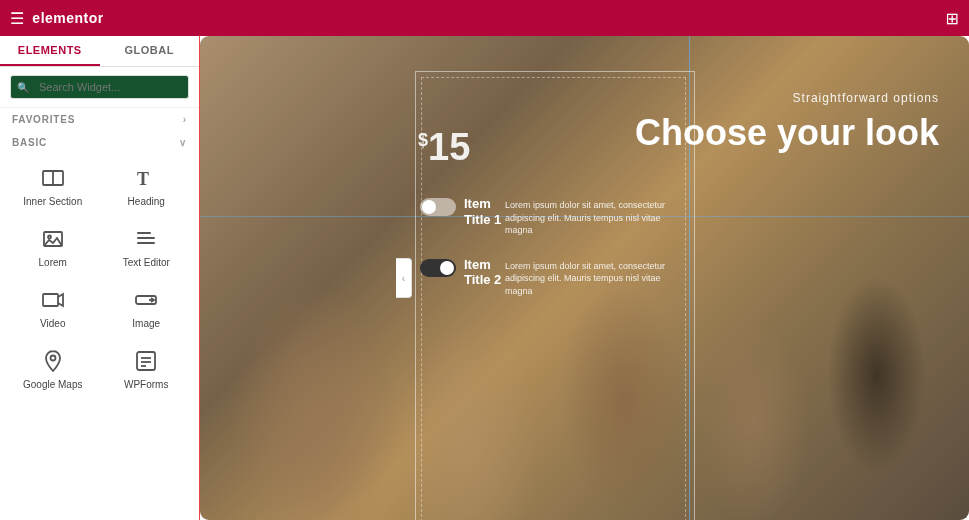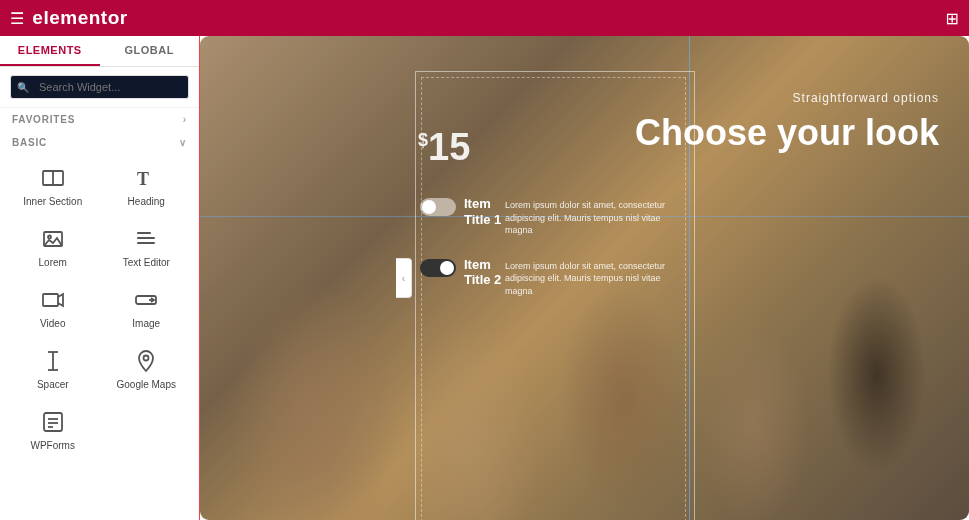--- a/index.html
+++ b/index.html
@@ -10,21 +10,21 @@
       background: #b5063b;
       height: 36px;
       display: flex;
       align-items: center;
       justify-content: space-between;
       padding: 0 10px;
       flex-shrink: 0;
     }
     .top-bar-left { display: flex; align-items: center; gap: 8px; }
     .hamburger-icon { color: white; font-size: 16px; cursor: pointer; }
-    .elementor-logo { color: white; font-weight: 700; font-size: 19px; letter-spacing: 0.5px; }
+    .elementor-logo { color: white; font-weight: 700; font-size: 14px; letter-spacing: 0.5px; }
     .apps-icon { color: white; font-size: 16px; cursor: pointer; }
 
     
     .main-layout {
       display: flex;
       flex: 1;
       overflow: hidden;
     }
 
     
@@ -64,21 +64,21 @@
       padding: 8px 10px;
       border-bottom: 1px solid #f0f0f0;
     }
     .sidebar-search input {
       width: 100%;
       padding: 5px 8px 5px 28px;
       border: 1px solid #e0e0e0;
       border-radius: 3px;
       font-size: 11px;
       color: #999;
-      background: #0f172a;
+      background: #14532d;
     }
     .search-wrapper {
       position: relative;
     }
     .search-wrapper::before {
       content: '🔍';
       position: absolute;
       left: 7px;
       top: 50%;
       transform: translateY(-50%);
@@ -429,30 +429,20 @@
           <svg viewBox="0 0 24 24" fill="none" stroke="#555" stroke-width="1.8">
             <rect x="2" y="8" width="20" height="8" rx="2"></rect>
             <line x1="15" y1="12" x2="19" y2="12" marker-end="url(#arr)"></line>
             <polyline points="17,10 20,12 17,14"></polyline>
           </svg>
         </div>
         <span class="widget-label">Image</span>
       </div>
 
 
-      <div class="widget-item">
-        <div class="widget-icon">
-          <svg viewBox="0 0 24 24" fill="none" stroke="#555" stroke-width="1.8">
-            <line x1="12" y1="3" x2="12" y2="21"></line>
-            <line x1="7" y1="3" x2="17" y2="3"></line>
-            <line x1="7" y1="21" x2="17" y2="21"></line>
-          </svg>
-        </div>
-        <span class="widget-label">Spacer</span>
-      </div>
 
       <div class="widget-item">
         <div class="widget-icon">
           <svg viewBox="0 0 24 24" fill="none" stroke="#555" stroke-width="1.8">
             <path d="M12 2C8.13 2 5 5.13 5 9c0 5.25 7 13 7 13s7-7.75 7-13c0-3.87-3.13-7-7-7z"></path>
             <circle cx="12" cy="9" r="2.5"></circle>
           </svg>
         </div>
         <span class="widget-label">Google Maps</span>
       </div>

